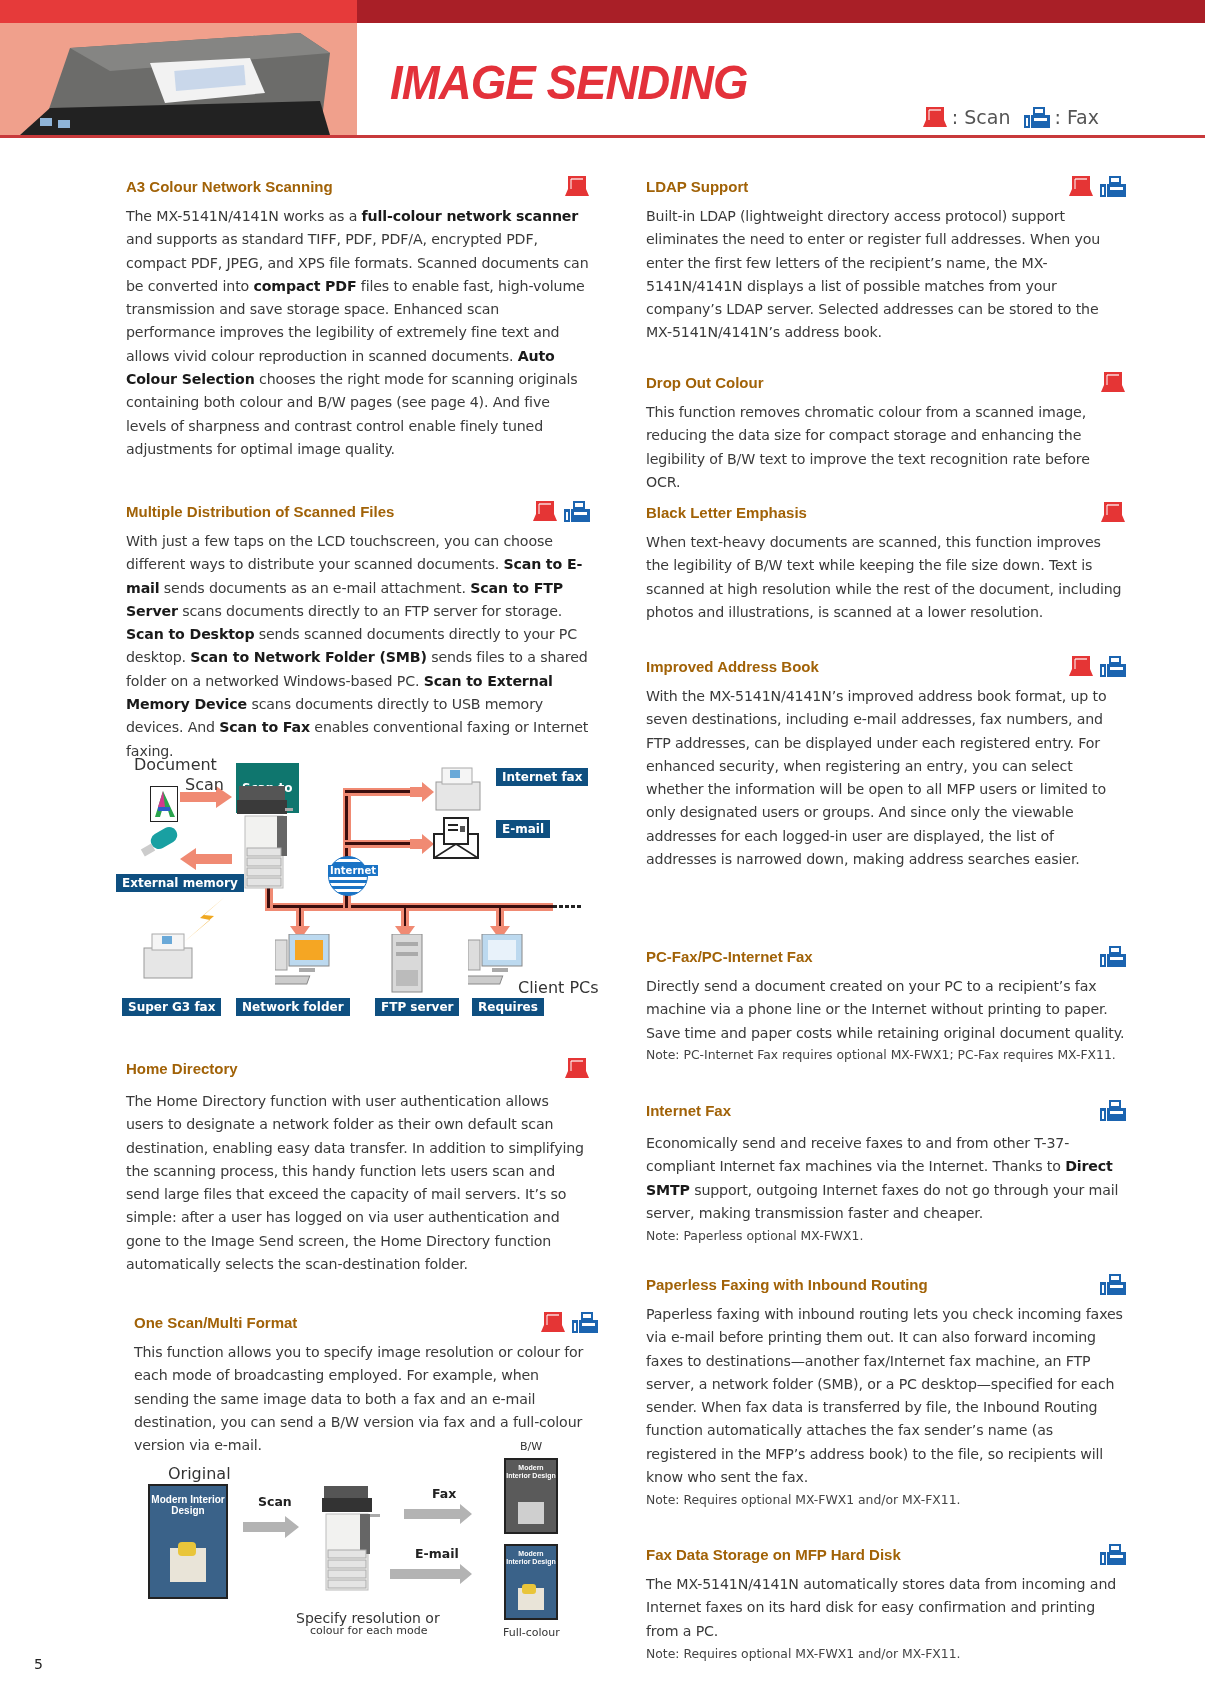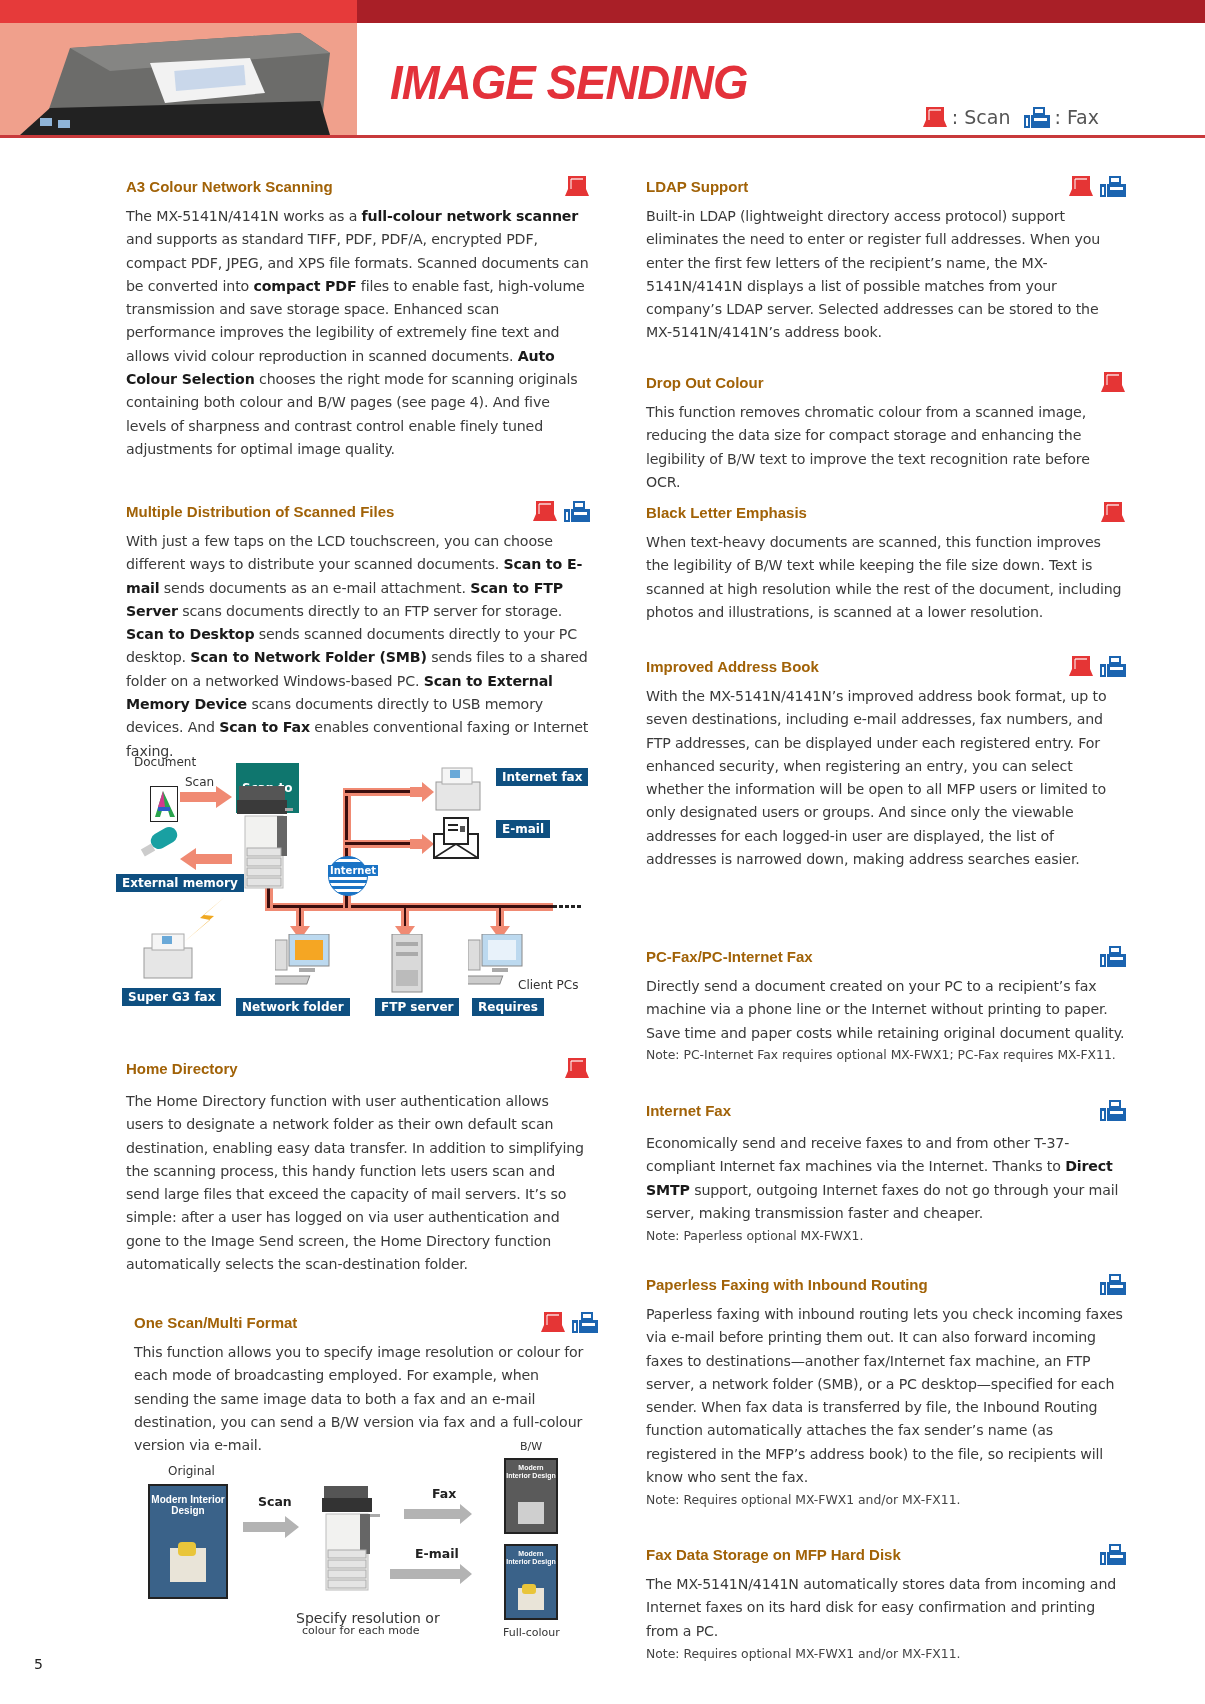--- a/index.html
+++ b/index.html
@@ -29,21 +29,21 @@
   .sec-title { font-family: "Liberation Sans", sans-serif; font-size: 15px; color: #a16207; white-space: nowrap; }
   .sec-icons { display: flex; gap: 6px; align-items: center; }
   .sec-body { font-size: 14.2px; line-height: 23.3px; color: #3a3a3a; margin-top: 3px; letter-spacing: -0.15px; }
   .sec-body b { color: #1a1a1a; }
   .note { font-size: 12.4px; line-height: 17px; color: #444; }
 
   
   .diagram { position: absolute; }
   .lbl-blue { position: absolute; background: #0e4f80; color: #fff; font-weight: bold; font-size: 12px; padding: 2px 6px; white-space: nowrap; }
   .lbl-red { position: absolute; background: #0f766e; color: #fff; font-weight: bold; font-size: 12px; padding: 18px 6px; }
-  .lbl-plain { position: absolute; font-size: 12px; color: #333; white-space: nowrap; }
+  .lbl-plain { position: absolute; font-size: 16px; color: #333; white-space: nowrap; }
   .lbl-bold { position: absolute; font-size: 12.5px; color: #222; font-weight: bold; white-space: nowrap; }
   .cable { position: absolute; background: #f08a73; }
   .cable-core { position: absolute; background: #3a0d0d; }
 
   .page-number { position: absolute; left: 34px; top: 1656px; font-size: 14px; color: #222; }
 
   .poster { position: absolute; border: 2px solid #222; }
   .poster .ptxt { color: #fff; font-weight: bold; font-size: 10px; line-height: 11px; text-align: center; margin-top: 8px; font-family: "Liberation Sans", sans-serif; }
 </style>
 </head>
@@ -269,21 +269,21 @@
       <rect x="28" y="10" width="5" height="6" fill="#555"></rect>
       <polyline points="2,42 24,28 46,42" fill="none" stroke="#222" stroke-width="1.5"></polyline>
     </svg>
   <span class="lbl-blue" style="left:386px;top:72px;">E-mail</span>
 
   <svg style="position:absolute;left:30px;top:182px;" width="56" height="50">
       <rect x="4" y="18" width="48" height="30" fill="#e6e6e6" stroke="#999"></rect>
       <rect x="12" y="4" width="32" height="16" fill="#f5f5f5" stroke="#aaa"></rect>
       <rect x="22" y="6" width="10" height="8" fill="#6aa9d8"></rect>
     </svg>
-  <span class="lbl-blue" style="left:12px;top:240px;">Super G3 fax</span>
+  <span class="lbl-blue" style="left:12px;top:250px;">Super G3 fax</span>
 
   <svg style="position:absolute;left:165px;top:186px;" width="58" height="56">
       <rect x="0" y="6" width="12" height="30" fill="#ddd" stroke="#999"></rect>
       <rect x="14" y="0" width="40" height="32" fill="#bcd9ef" stroke="#888"></rect>
       <rect x="20" y="6" width="28" height="20" fill="#f5a623"></rect>
       <rect x="24" y="34" width="16" height="4" fill="#aaa"></rect>
       <rect x="10" y="42" width="40" height="8" fill="#ccc" stroke="#888" transform="skewX(-20)"></rect>
     </svg>
   <span class="lbl-blue" style="left:126px;top:250px;">Network folder</span>
 
@@ -323,21 +323,21 @@
     <rect x="4" y="12" width="50" height="14" fill="#333"></rect>
     <rect x="8" y="28" width="42" height="76" fill="#f2f2f0" stroke="#bbb"></rect>
     <rect x="42" y="28" width="10" height="40" fill="#666"></rect>
     <rect x="10" y="64" width="38" height="8" fill="#e4e4e4" stroke="#aaa"></rect>
     <rect x="10" y="74" width="38" height="8" fill="#e4e4e4" stroke="#aaa"></rect>
     <rect x="10" y="84" width="38" height="8" fill="#e4e4e4" stroke="#aaa"></rect>
     <rect x="10" y="94" width="38" height="8" fill="#e4e4e4" stroke="#aaa"></rect>
     <rect x="52" y="28" width="10" height="3" fill="#aaa"></rect>
   </svg>
   <span class="lbl-plain" style="left:166px;top:170px;font-size:14px;">Specify resolution or</span>
-  <span class="lbl-plain" style="left:172px;top:184px;font-size:11px;">colour for each mode</span>
+  <span class="lbl-plain" style="left:180px;top:184px;font-size:11px;">colour for each mode</span>
 
   <span class="lbl-bold" style="left:302px;top:46px;">Fax</span>
   <svg style="position:absolute;left:274px;top:64px;" width="68" height="20">
       <polygon points="0,5 56,5 56,0 68,10 56,20 56,15 0,15" fill="#b3b3b3"></polygon>
     </svg>
   <span class="lbl-bold" style="left:285px;top:106px;">E-mail</span>
   <svg style="position:absolute;left:260px;top:124px;" width="82" height="20">
       <polygon points="0,5 70,5 70,0 82,10 70,20 70,15 0,15" fill="#b3b3b3"></polygon>
     </svg>
 

